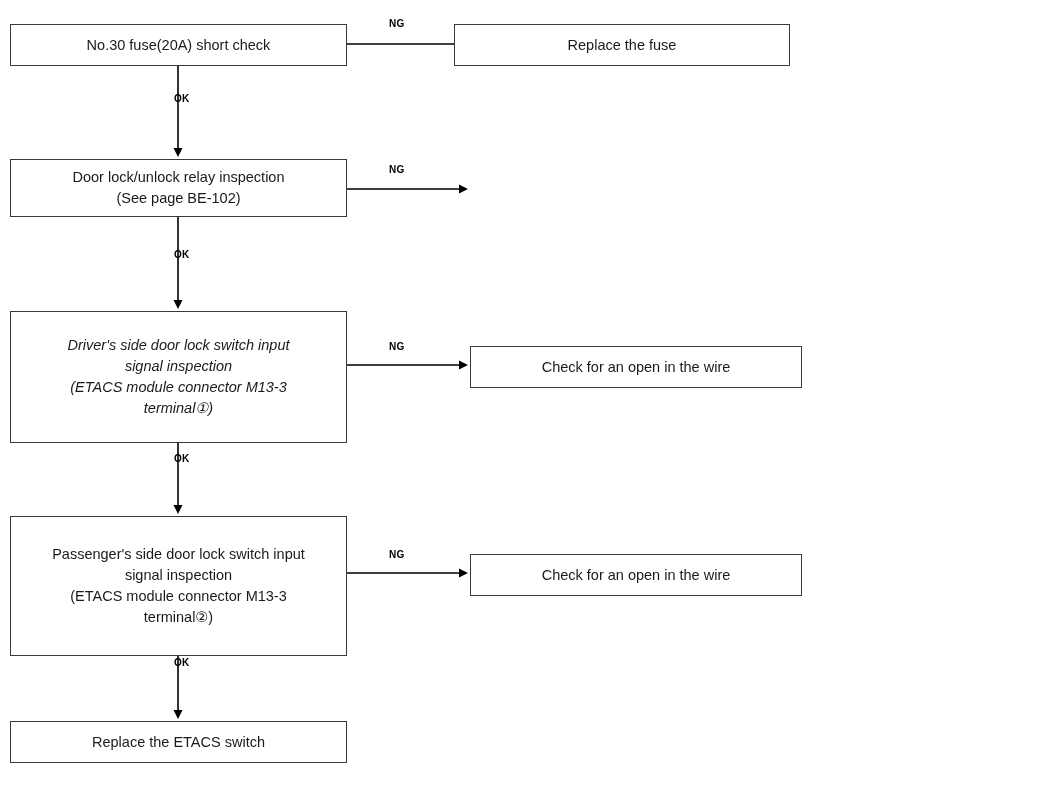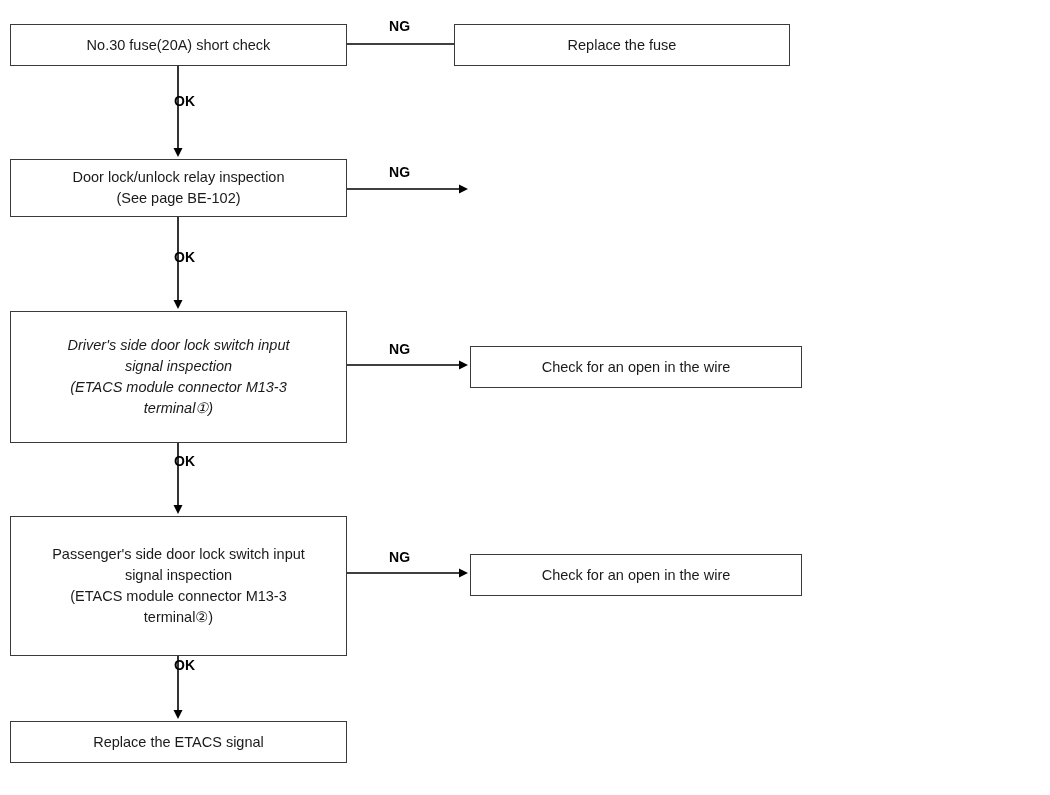--- a/index.html
+++ b/index.html
@@ -28,21 +28,21 @@
     justify-content: center;
     text-align: center;
     font-size: 14.5px;
     line-height: 21px;
     color: #1a1a1a;
     padding: 20px 6px;
     white-space: pre-line;
   }
   .edge-label {
     position: absolute;
-    font-size: 14px;
+    font-size: 10px;
     font-weight: bold;
     color: #000000;
     letter-spacing: 0.2px;
   }
   .conn-svg {
     position: absolute;
     left: 0;
     top: 0;
     width: 1050px;
     height: 795px;
@@ -93,21 +93,21 @@
 (ETACS module connector M13-3
 terminal①)</div>
   <div class="node" style="left: 470px; top: 346px; width: 332px; height: 38px;">Check for an open in the wire</div>
 
   <div class="node" style="left: 10px; top: 516px; width: 337px; height: 140px;">Passenger's side door lock switch input
 signal inspection
 (ETACS module connector M13-3
 terminal②)</div>
   <div class="node" style="left: 470px; top: 554px; width: 332px; height: 38px;">Check for an open in the wire</div>
 
-  <div class="node" style="left: 10px; top: 721px; width: 337px; height: 42px;">Replace the ETACS signal</div>
+  <div class="node" style="left: 10px; top: 721px; width: 337px; height: 42px;">Replace the ETACS switch</div>
 
   <div class="edge-label" style="left: 389px; top: 18px;">NG</div>
   <div class="edge-label" style="left: 174px; top: 93px;">OK</div>
   <div class="edge-label" style="left: 389px; top: 164px;">NG</div>
   <div class="edge-label" style="left: 174px; top: 249px;">OK</div>
   <div class="edge-label" style="left: 389px; top: 341px;">NG</div>
   <div class="edge-label" style="left: 174px; top: 453px;">OK</div>
   <div class="edge-label" style="left: 389px; top: 549px;">NG</div>
   <div class="edge-label" style="left: 174px; top: 657px;">OK</div>
 

